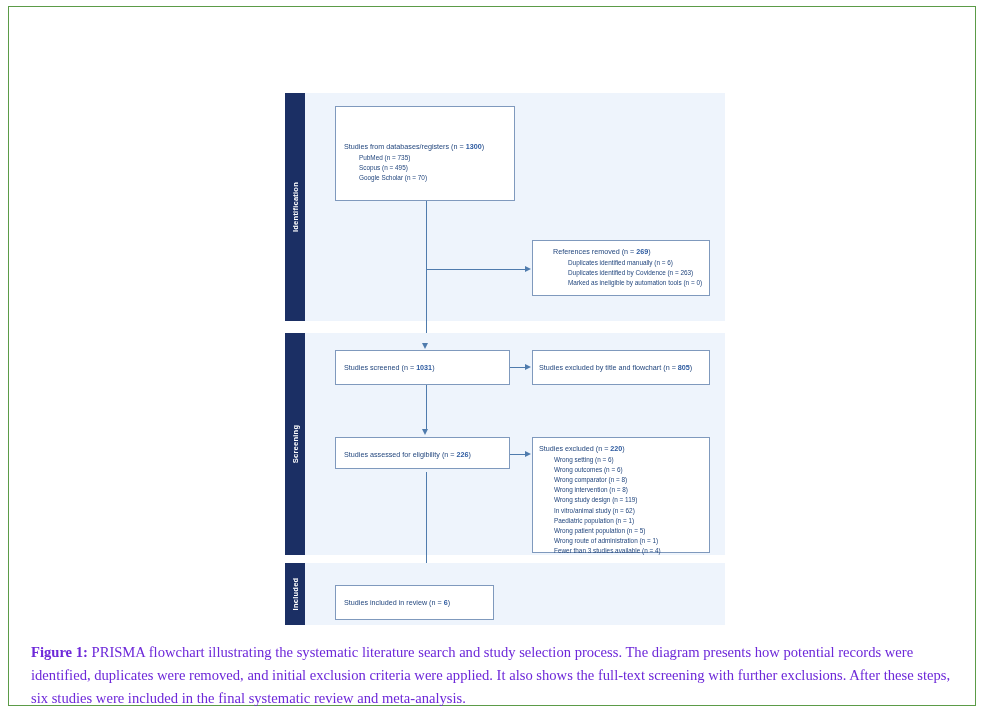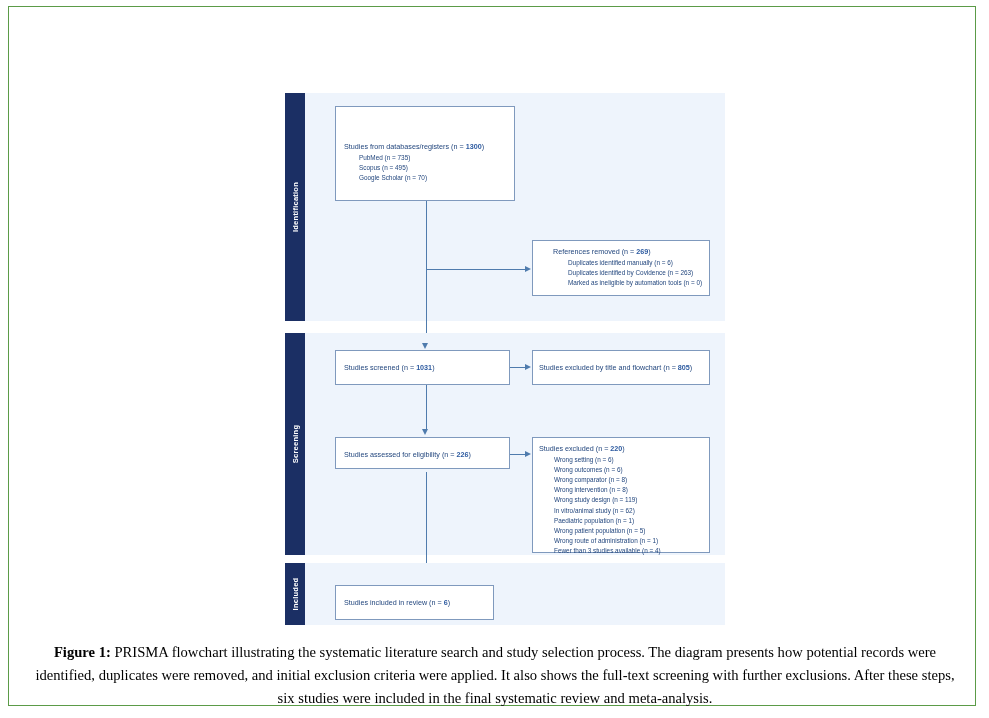--- a/index.html
+++ b/index.html
@@ -119,22 +119,22 @@
 
   
   #caption {
     position: absolute;
     left: 22px;
     top: 634px;
     width: 928px;
     font-family: "Liberation Serif", serif;
     font-size: 14.6px;
     line-height: 23px;
-    color: #000000;
-    text-align: center;
+    color: #6d28d9;
+    text-align: left;
   }
   #caption b { font-weight: bold; }
 </style>
 </head>
 <body>
 
 <div id="page">
 
 
   <div id="diagram">

